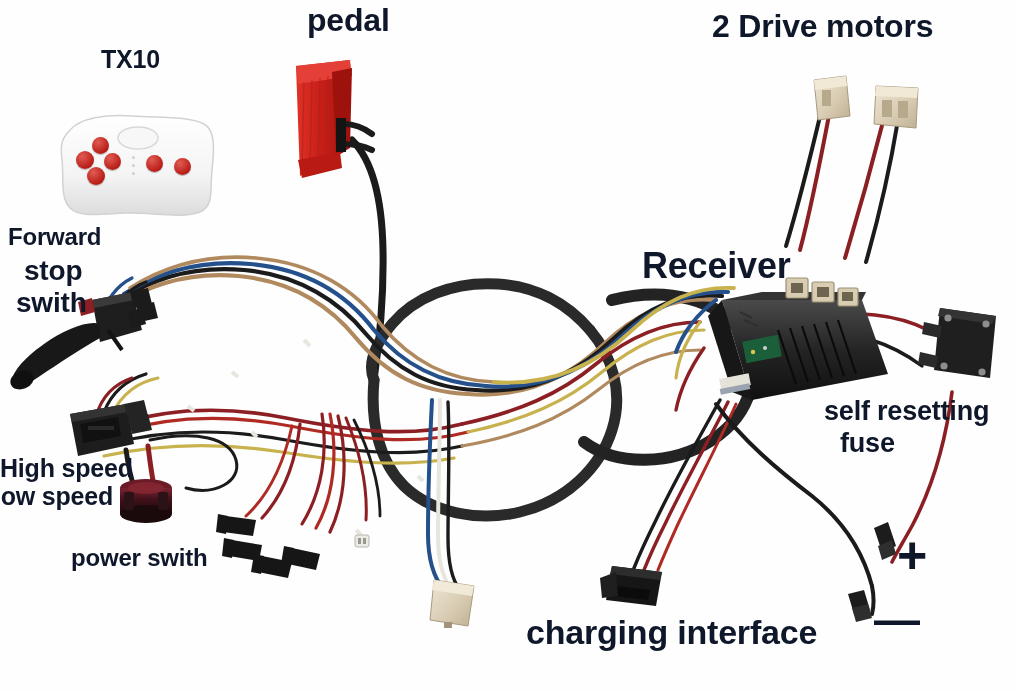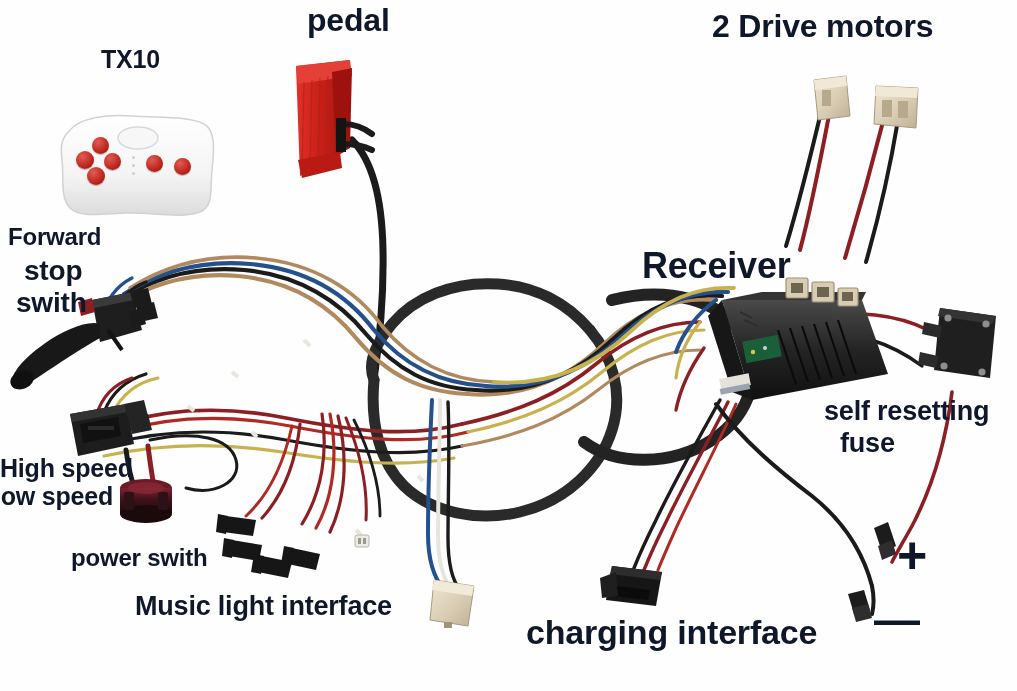--- a/index.html
+++ b/index.html
@@ -330,21 +330,20 @@
 
   <div class="lbl" style="left:8px;top:225px;font-size:24px;">Forward</div>
   <div class="lbl" style="left:24px;top:256px;font-size:28px;">stop</div>
   <div class="lbl" style="left:16px;top:288px;font-size:28px;">swith</div>
 
   <div class="lbl" style="left:0px;top:455px;font-size:25px;">High speed</div>
   <div class="lbl" style="left:-6px;top:483px;font-size:25px;">low speed</div>
 
   <div class="lbl" style="left:71px;top:546px;font-size:24px;">power swith</div>
 
-  <div class="lbl" style="left:135px;top:592px;font-size:27px;">Music light interface</div>
 
 
   <div class="lbl" style="left:526px;top:615px;font-size:34px;">charging interface</div>
 
   <div class="lbl" style="left:824px;top:397px;font-size:27px;">self resetting</div>
   <div class="lbl" style="left:840px;top:429px;font-size:27px;">fuse</div>
 
   <div class="lbl" style="left:897px;top:528px;font-size:52px;">+</div>
   <div class="lbl" style="left:874px;top:596px;font-size:46px;">—</div>
 

